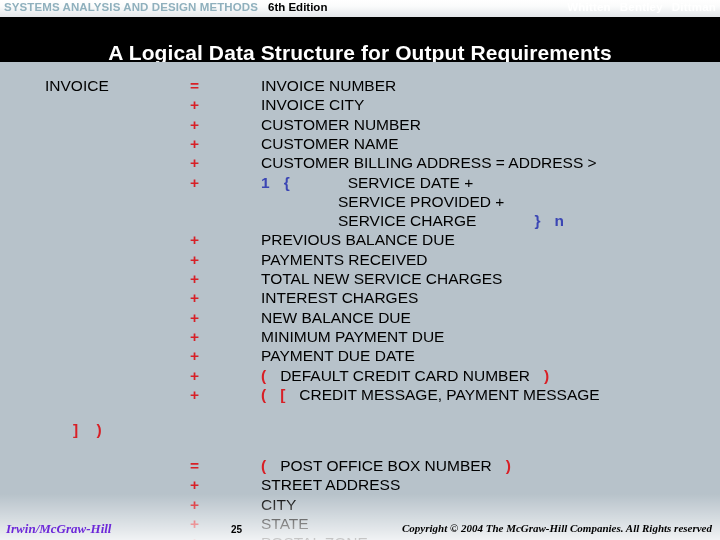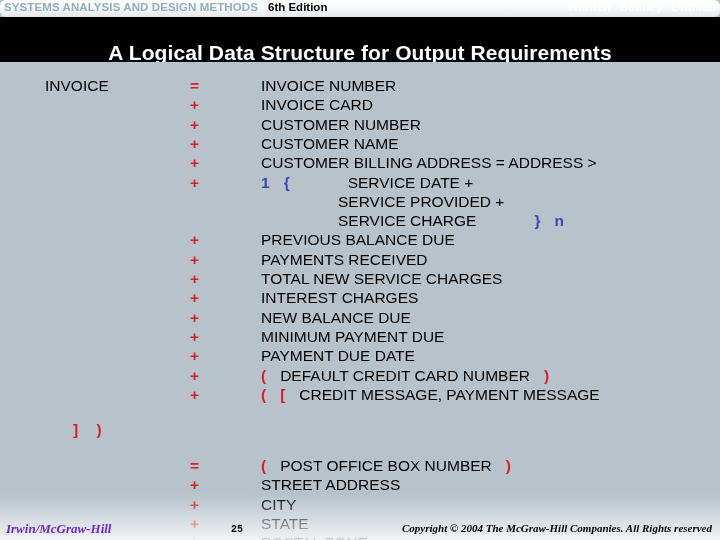--- a/index.html
+++ b/index.html
@@ -15,21 +15,20 @@
     font-family: "Liberation Sans", sans-serif;
     position: relative;
   }
 
   
   #top-banner {
     position: absolute;
     left: 0; top: 0;
     width: 720px; height: 17px;
     background: linear-gradient(to bottom, #ffffff 0%, #fbfcfc 35%, #e4e7ea 100%);
-    border-radius: 6px;
   }
   #book-title {
     position: absolute;
     left: 4px; top: 1px;
     font-size: 11.5px;
     font-weight: bold;
     letter-spacing: 0.1px;
     color: #8fb0bd;
     white-space: nowrap;
   }
@@ -146,21 +145,20 @@
     font-size: 13px;
     color: #6d28d9;
     white-space: nowrap;
   }
   #page-number {
     position: absolute;
     left: 231px; top: 524px;
     font-size: 10px;
     font-weight: bold;
     color: #000000;
-    font-family: Liberation Mono, monospace;
   }
   #copyright {
     position: absolute;
     right: 8px; top: 522px;
     font-family: "Liberation Serif", serif;
     font-style: italic;
     font-weight: bold;
     font-size: 11px;
     color: #000000;
     white-space: nowrap;
@@ -181,21 +179,21 @@
 <div id="body-area">
   <div id="lds-rows">
       <div class="lds-row" style="top: 14px;">
         <div class="col-entity">INVOICE</div>
         <div class="col-op">=</div>
         <div class="col-attr">INVOICE NUMBER</div>
       </div>
       <div class="lds-row" style="top: 33.3px;">
         <div class="col-entity"></div>
         <div class="col-op">+</div>
-        <div class="col-attr">INVOICE CARD</div>
+        <div class="col-attr">INVOICE CITY</div>
       </div>
       <div class="lds-row" style="top: 52.6px;">
         <div class="col-entity"></div>
         <div class="col-op">+</div>
         <div class="col-attr">CUSTOMER NUMBER</div>
       </div>
       <div class="lds-row" style="top: 71.9px;">
         <div class="col-entity"></div>
         <div class="col-op">+</div>
         <div class="col-attr">CUSTOMER NAME</div>

